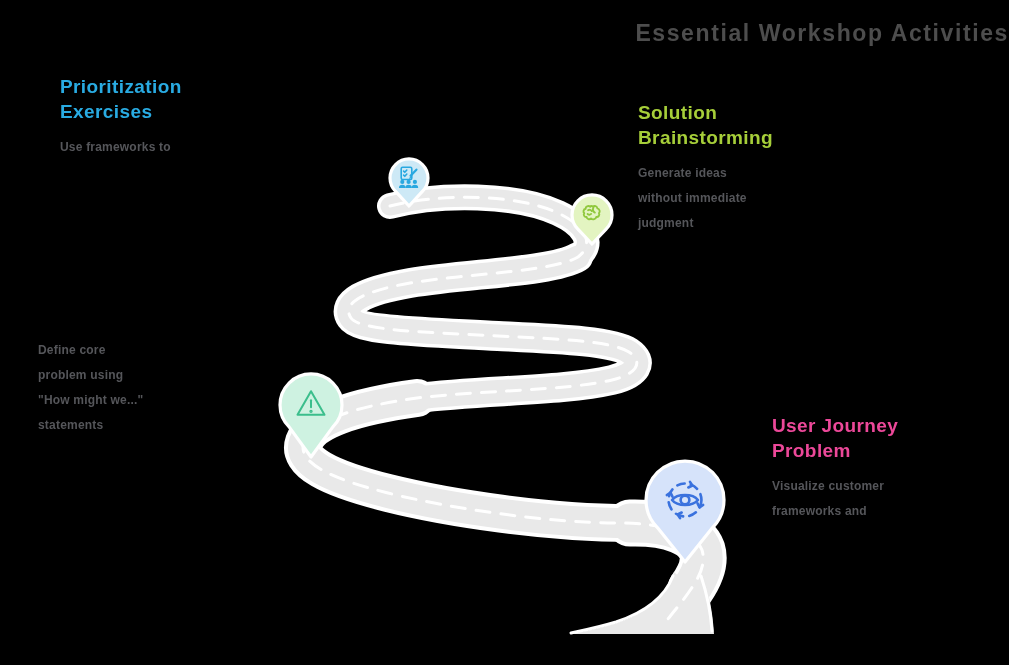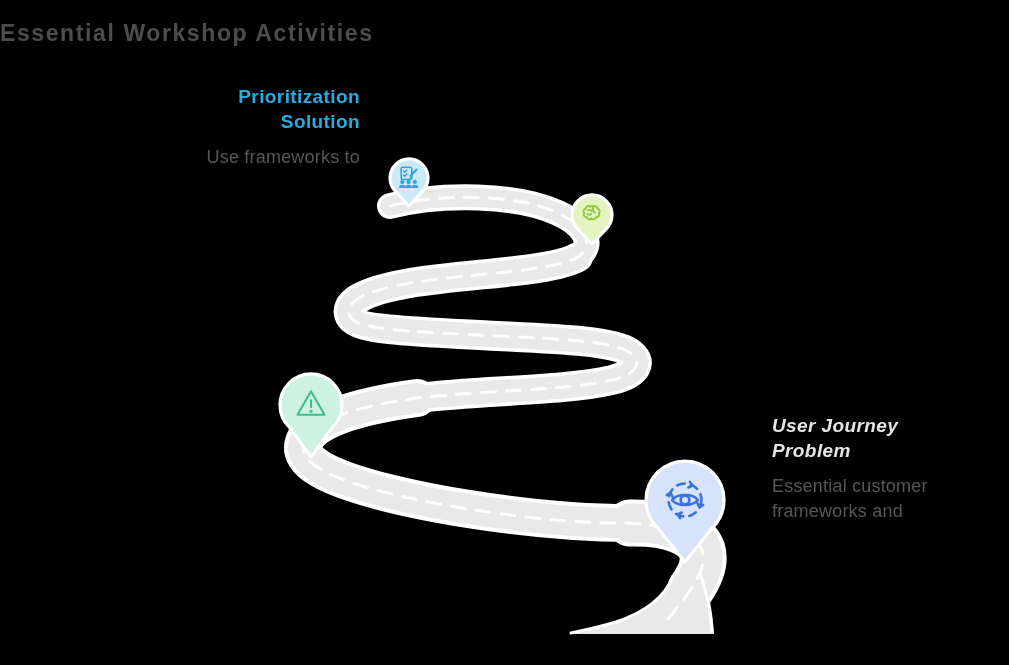--- a/index.html
+++ b/index.html
@@ -6,24 +6,24 @@
   body{width:1009px;height:665px;overflow:hidden;font-family:"Liberation Sans",sans-serif;}
   #canvas{position:relative;width:1009px;height:665px;overflow:hidden;}
   svg.art{position:absolute;left:0;top:0;}
   .rc,.ra,.re,.rd{fill:none;stroke-linecap:round;stroke-linejoin:round;}
   .re{stroke-width:3;}
   .rd{stroke-width:3;stroke-dasharray:14 11;}
   .pin{stroke:#FFFFFF;stroke-width:3.2;stroke-linejoin:round;}
   .ic{fill:none;stroke-linecap:round;stroke-linejoin:round;}
   .label-block{position:absolute;}
   .heading{font-weight:bold;font-size:19px;line-height:25px;letter-spacing:.4px;}
-  .desc{font-weight:normal;font-size:18px;line-height:25px;margin-top:11px;letter-spacing:.2px;}
-  .title{position:absolute;top:20px;left:0;width:100%;text-align:left;
+  .desc{font-weight:bold;font-size:12px;line-height:25px;margin-top:11px;letter-spacing:.2px;}
+  .title{position:absolute;top:20px;left:0;width:100%;text-align:right;
          font-weight:bold;font-size:23px;letter-spacing:1.6px;}
-  .ra-right{text-align:right;margin-top:10px;}
+  .ra-right{text-align:left;}
 </style>
 </head>
 <body style="background: rgb(0, 0, 0);">
 
 <div id="canvas">
 
   <svg class="art" width="1009" height="665" viewBox="0 0 1009 665">
 
     <g>
 
@@ -102,35 +102,52 @@
         <circle cx="12" cy="12" r="2.5"></circle>
       </g>
     </g>
   </svg>
 
   <div class="title" style="color: rgb(77, 77, 77);">Essential Workshop Activities</div>
 
   <div class="label-block ra-right" style="right:649px;top:74px;width:300px;">
     <div class="heading" style="color: rgb(41, 171, 226);">
       <div>Prioritization</div>
-      <div>Solution</div>
+      <div>Exercises</div>
     </div>
     <div class="desc" style="color: rgb(85, 86, 90);">
       <div>Use frameworks to</div>
     </div>
   </div>
 
+  <div class="label-block" style="left:638px;top:100px;width:260px;">
+    <div class="heading" style="color: rgb(166, 206, 57);">
+      <div>Solution</div>
+      <div>Brainstorming</div>
+    </div>
+    <div class="desc" style="color: rgb(85, 86, 90);">
+      <div>Generate ideas</div>
+      <div>without immediate</div>
+      <div>judgment</div>
+    </div>
+  </div>
 
   <div class="label-block ra-right" style="left:38px;top:327px;width:202px;">
+    <div class="desc" style="color: rgb(85, 86, 90);">
+      <div>Define core</div>
+      <div>problem using</div>
+      <div>"How might we..."</div>
+      <div>statements</div>
+    </div>
   </div>
 
   <div class="label-block" style="left:772px;top:413px;width:220px;">
-    <div class="heading" style="color: #e5e5e5; font-style: italic;">
+    <div class="heading" style="color: #ec4899;">
       <div>User Journey</div>
       <div>Problem</div>
     </div>
     <div class="desc" style="color: rgb(85, 86, 90);">
-      <div>Essential customer</div>
+      <div>Visualize customer</div>
       <div>frameworks and</div>
     </div>
   </div>
 
 </div>
 
 </body></html>

